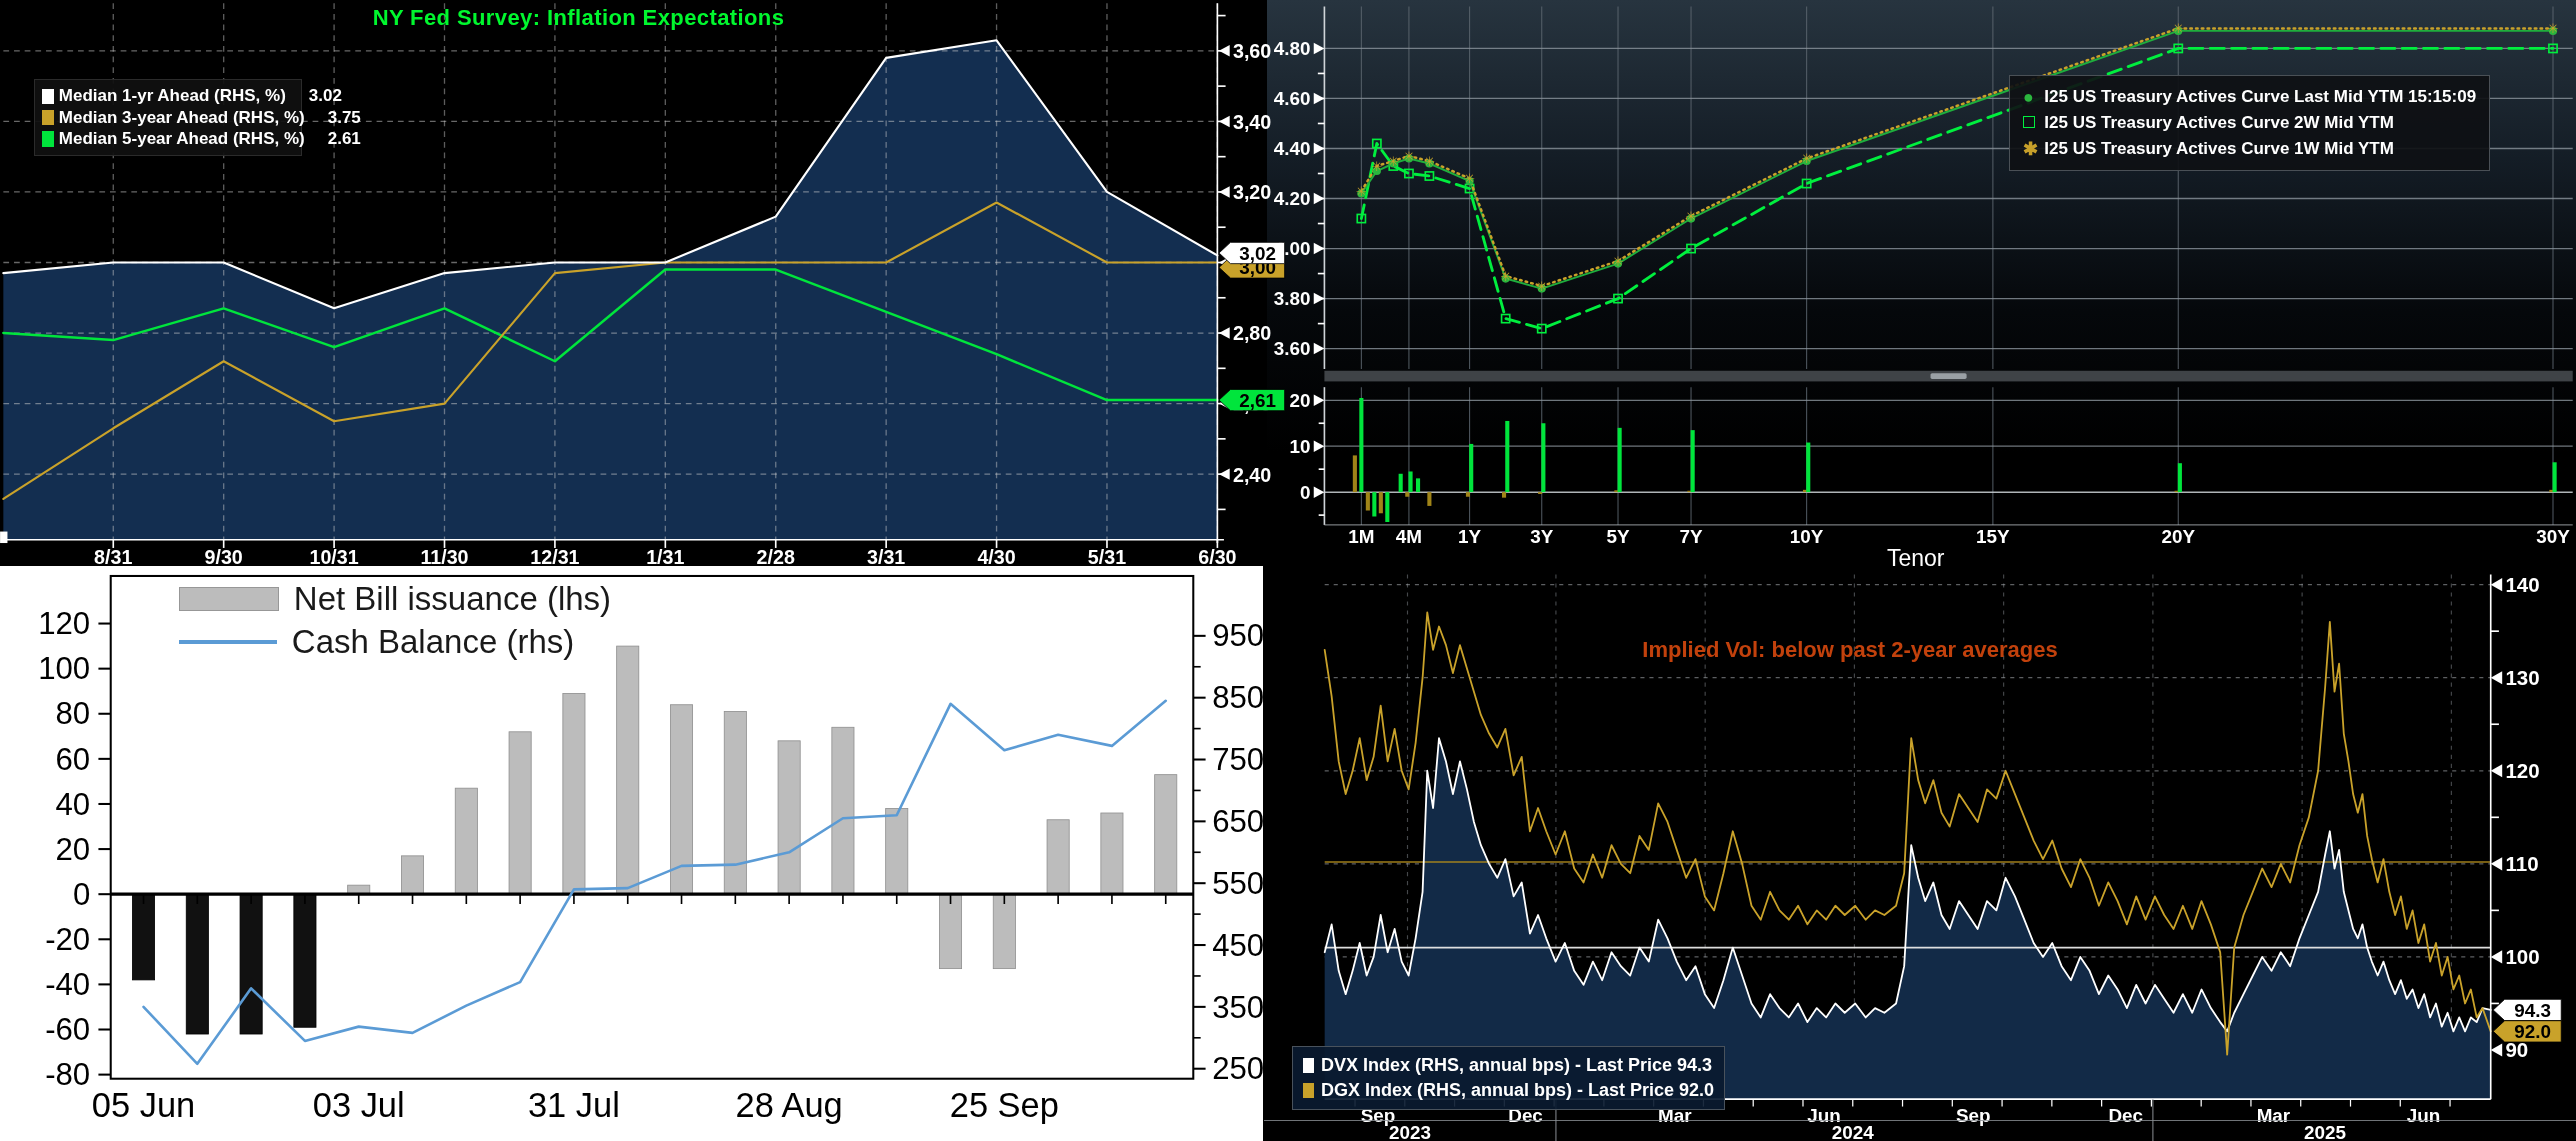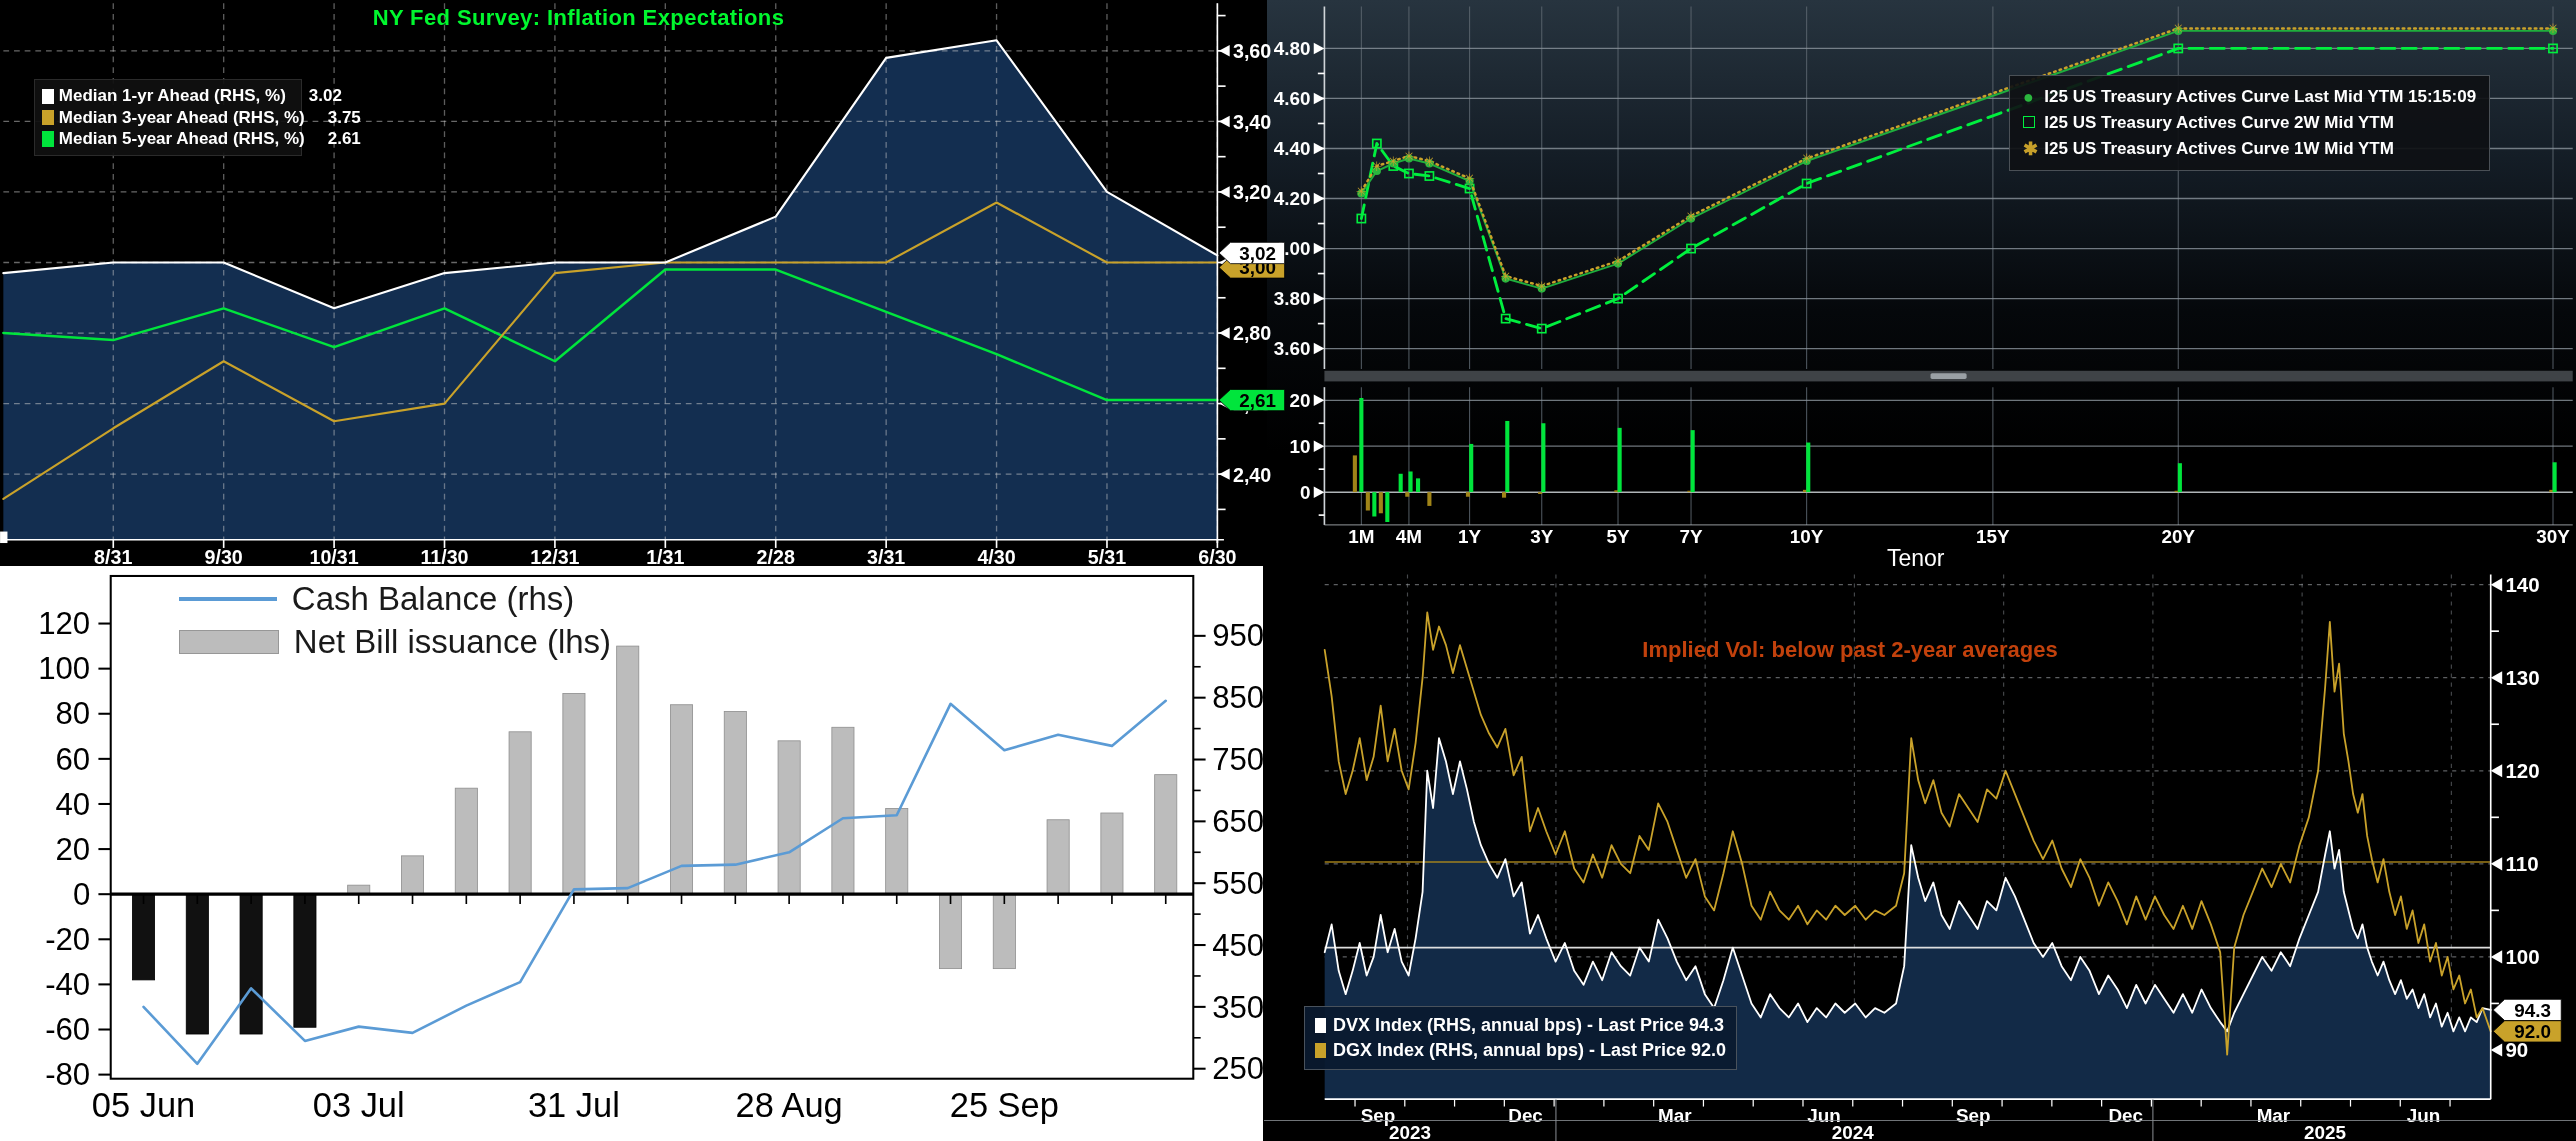--- a/index.html
+++ b/index.html
@@ -30,21 +30,21 @@
   .tr-xlabel{position:absolute;left:620px;top:545px;width:131px;text-align:left;color:#fff;font-size:23px;}
   
   #p-bills{left:0;top:566px;width:1263px;height:576px;background:#fff;}
   .bl-legend{position:absolute;left:179px;top:11.5px;color:#1a1a1a;font-size:33px;}
   .bl-legend .row{display:flex;align-items:center;height:43px;white-space:nowrap;}
   .bl-bar-sw{width:98px;height:21.3px;background:#bcbcbc;border:0.8px solid #979797;margin-right:14.8px;}
   .bl-line-sw{width:98px;height:3.3px;background:#5b9bd5;margin-right:14.8px;}
   
   #p-vol{left:1264px;top:566px;width:1168px;height:576px;background:#000;}
   .br-title{position:absolute;left:135px;top:71px;width:902px;text-align:center;font-size:22px;font-weight:bold;color:#c2410c;}
-  .br-legend{position:absolute;left:28px;top:440px;background:rgba(10,26,48,.92);border:0.8px solid #49525c;padding:6.6px 9.8px;margin-left:12px;}
+  .br-legend{position:absolute;left:28px;top:480px;background:rgba(10,26,48,.92);border:0.8px solid #49525c;padding:6.6px 9.8px;}
   .br-legend .row{display:flex;align-items:center;height:24.6px;color:#fff;font-size:18px;font-weight:bold;white-space:nowrap;}
   .br-legend .sw{width:11.5px;height:14.8px;margin-right:6.6px;flex:0 0 auto;}
 </style>
 </head>
 <body>
 
 <section id="p-nyfed">
   <svg id="svg-nyfed" width="1288" height="566" viewBox="0 0 1570 690">
       <path d="M4,658 L4.0,332.9 L138.0,320.0 L272.6,320.0 L407.2,375.9 L541.8,332.9 L676.4,320.0 L811.0,320.0 L945.6,264.1 L1080.2,70.6 L1214.8,49.1 L1349.4,234.0 L1484.0,311.4 L1484,658 Z" stroke="none" stroke-width="0" fill="#132e50" stroke-linejoin="round" stroke-linecap="round"></path>
       <line x1="4" y1="61.99999999999994" x2="1484" y2="61.99999999999994" stroke="#cfcfcf" stroke-width="1.6" stroke-dasharray="7,6" opacity="0.5"></line>
@@ -416,26 +416,26 @@
       <line x1="1455" y1="575.1" x2="1464" y2="575.1" stroke="#000" stroke-width="2"></line>
       <path d="M175.0,537.4 L240.6,606.8 L306.2,514.8 L371.8,578.9 L437.4,561.5 L503.0,569.1 L568.6,535.9 L634.2,507.2 L699.8,394.1 L765.4,392.6 L831.0,365.5 L896.6,364.0 L962.2,348.9 L1027.8,307.4 L1093.4,303.7 L1159.0,167.9 L1224.6,224.5 L1290.2,205.6 L1355.8,219.2 L1421.4,164.2" stroke="#5b9bd5" stroke-width="3.2" fill="none" stroke-linejoin="round" stroke-linecap="round"></path>
       <text x="175" y="672" font-size="42" fill="#000" text-anchor="middle" font-family="&quot;Liberation Sans&quot;,sans-serif" font-weight="normal">05 Jun</text>
       <text x="437.4" y="672" font-size="42" fill="#000" text-anchor="middle" font-family="&quot;Liberation Sans&quot;,sans-serif" font-weight="normal">03 Jul</text>
       <text x="699.8" y="672" font-size="42" fill="#000" text-anchor="middle" font-family="&quot;Liberation Sans&quot;,sans-serif" font-weight="normal">31 Jul</text>
       <text x="962.1999999999999" y="672" font-size="42" fill="#000" text-anchor="middle" font-family="&quot;Liberation Sans&quot;,sans-serif" font-weight="normal">28 Aug</text>
       <text x="1224.6" y="672" font-size="42" fill="#000" text-anchor="middle" font-family="&quot;Liberation Sans&quot;,sans-serif" font-weight="normal">25 Sep</text>
     </svg>
   <div class="bl-legend">
     <div class="row">
+      <span class="bl-bar-sw"></span>
+      <span>Net Bill issuance (lhs)</span>
+    </div>
+    <div class="row">
       <span class="bl-line-sw"></span>
       <span>Cash Balance (rhs)</span>
-    </div>
-    <div class="row">
-      <span class="bl-bar-sw"></span>
-      <span>Net Bill issuance (lhs)</span>
     </div>
   </div>
 </section>
 
 <section id="p-vol">
   <svg id="svg-vol" width="1312" height="576" viewBox="0 0 1600 702">
       <line x1="74" y1="22.5" x2="1496" y2="22.5" stroke="#b9bec3" stroke-width="1.5" stroke-dasharray="5,6" opacity="0.5"></line>
       <line x1="74" y1="136" x2="1496" y2="136" stroke="#b9bec3" stroke-width="1.5" stroke-dasharray="5,6" opacity="0.5"></line>
       <line x1="74" y1="249.5" x2="1496" y2="249.5" stroke="#b9bec3" stroke-width="1.5" stroke-dasharray="5,6" opacity="0.5"></line>
       <line x1="74" y1="363" x2="1496" y2="363" stroke="#b9bec3" stroke-width="1.5" stroke-dasharray="5,6" opacity="0.5"></line>

